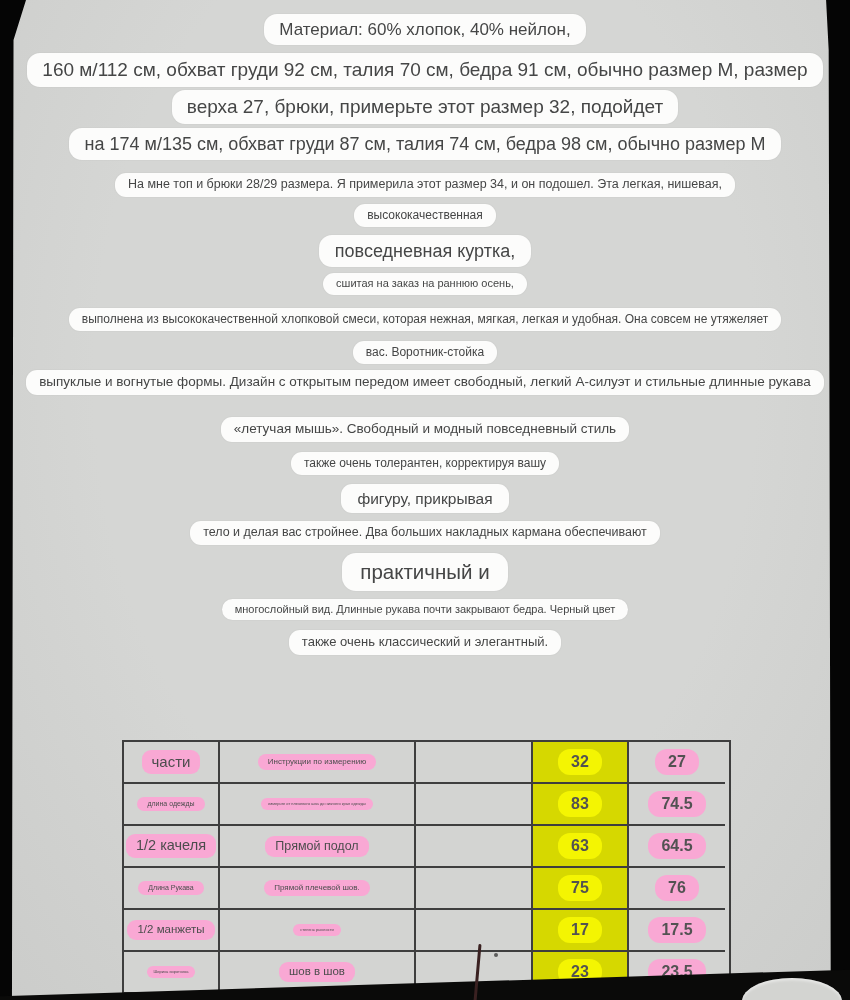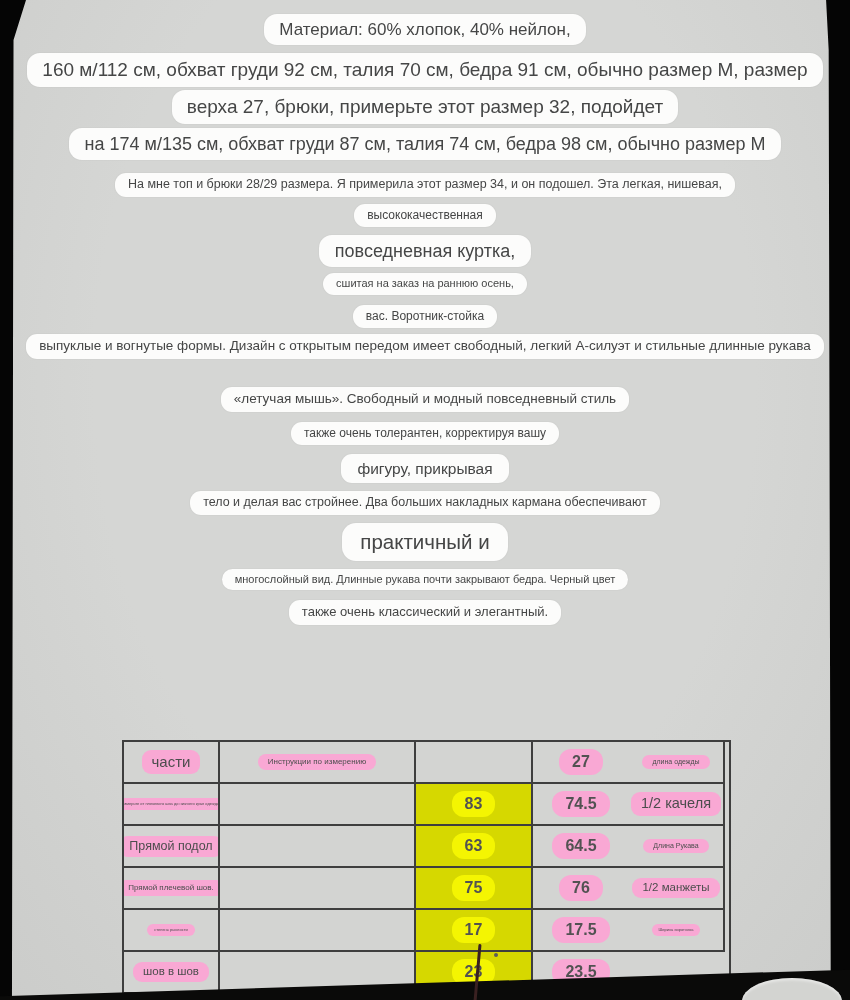--- a/index.html
+++ b/index.html
@@ -25,21 +25,21 @@
   .f13{font-size:13px;}
   .f13b{font-size:13.5px;}
   .f14{font-size:14.5px;}
   .f15{font-size:15.5px; padding:5px 16px;}
   .f17{font-size:17px; padding:5px 15px; border-radius:13px;}
   .f18{font-size:18px; padding:5px 16px; border-radius:13px;}
   .f19{font-size:19px; padding:5px 15px; border-radius:13px;}
   .f20{font-size:20.5px; padding:6px 18px; border-radius:14px;}
   .mt14{margin-top:14px;} .mt3{margin-top:3px;} .mt4{margin-top:4px;}
   .mt6{margin-top:6px;} .mt7{margin-top:7px;} .mt8{margin-top:8px;}
-  .mt9{margin-top:9px;} .mt10{margin-top:10px;} .mt14b{margin-top:28px;} .mt16{margin-top:13px;}
+  .mt9{margin-top:9px;} .mt10{margin-top:10px;} .mt14b{margin-top:22px;} .mt16{margin-top:13px;}
 
   
   .size-table{
     position:absolute; left:122px; top:740px; width:609px;
     border:2px solid #3e3e3e; box-sizing:border-box;
     display:grid;
     grid-template-columns:96px 196px 117px 96px 96px;
     grid-auto-rows:42px;
     background:#d3d4d2;
   }
@@ -99,40 +99,44 @@
 
   <div class="desc">
     <div class="pill f17 mt14">Материал: 60% хлопок, 40% нейлон,</div>
     <div class="pill f19 mt8">160 м/112 см, обхват груди 92 см, талия 70 см, бедра 91 см, обычно размер М, размер</div>
     <div class="pill f19 mt3">верха 27, брюки, примерьте этот размер 32, подойдет</div>
     <div class="pill f18 mt4">на 174 м/135 см, обхват груди 87 см, талия 74 см, бедра 98 см, обычно размер М</div>
     <div class="pill f12b mt16">На мне топ и брюки 28/29 размера. Я примерила этот размер 34, и он подошел. Эта легкая, нишевая,</div>
     <div class="pill f12 mt7">высококачественная</div>
     <div class="pill f18 mt8">повседневная куртка,</div>
     <div class="pill f11 mt6">сшитая на заказ на раннюю осень,</div>
+    <div class="pill f12 mt16">выполнена из высококачественной хлопковой смеси, которая нежная, мягкая, легкая и удобная. Она совсем не утяжеляет</div>
     <div class="pill f12 mt10">вас. Воротник-стойка</div>
     <div class="pill f13b mt6">выпуклые и вогнутые формы. Дизайн с открытым передом имеет свободный, легкий А-силуэт и стильные длинные рукава</div>
     <div class="pill f13b mt14b">«летучая мышь». Свободный и модный повседневный стиль</div>
     <div class="pill f12 mt10">также очень толерантен, корректируя вашу</div>
     <div class="pill f15 mt9">фигуру, прикрывая</div>
     <div class="pill f12b mt8">тело и делая вас стройнее. Два больших накладных кармана обеспечивают</div>
     <div class="pill f20 mt8">практичный и</div>
     <div class="pill f11 mt8">многослойный вид. Длинные рукава почти закрывают бедра. Черный цвет</div>
     <div class="pill f13 mt10">также очень классический и элегантный.</div>
   </div>
 
   <div class="size-table">
 
     <div class="td">
         <span class="cellpill t-md">части</span>
       </div>
     <div class="td">
         <span class="cellpill t-sm">Инструкции по измерению</span>
       </div>
     <div class="td"></div>
+    <div class="td yellow">
+        <span class="cellpill ypill npill">32</span>
+      </div>
     <div class="td last">
         <span class="cellpill npill">27</span>
       </div>
 
     <div class="td">
         <span class="cellpill t-xs">длина одежды</span>
       </div>
     <div class="td">
         <span class="cellpill t-micro">измерьте от плечевого шва до нижнего края одежды</span>
       </div>

